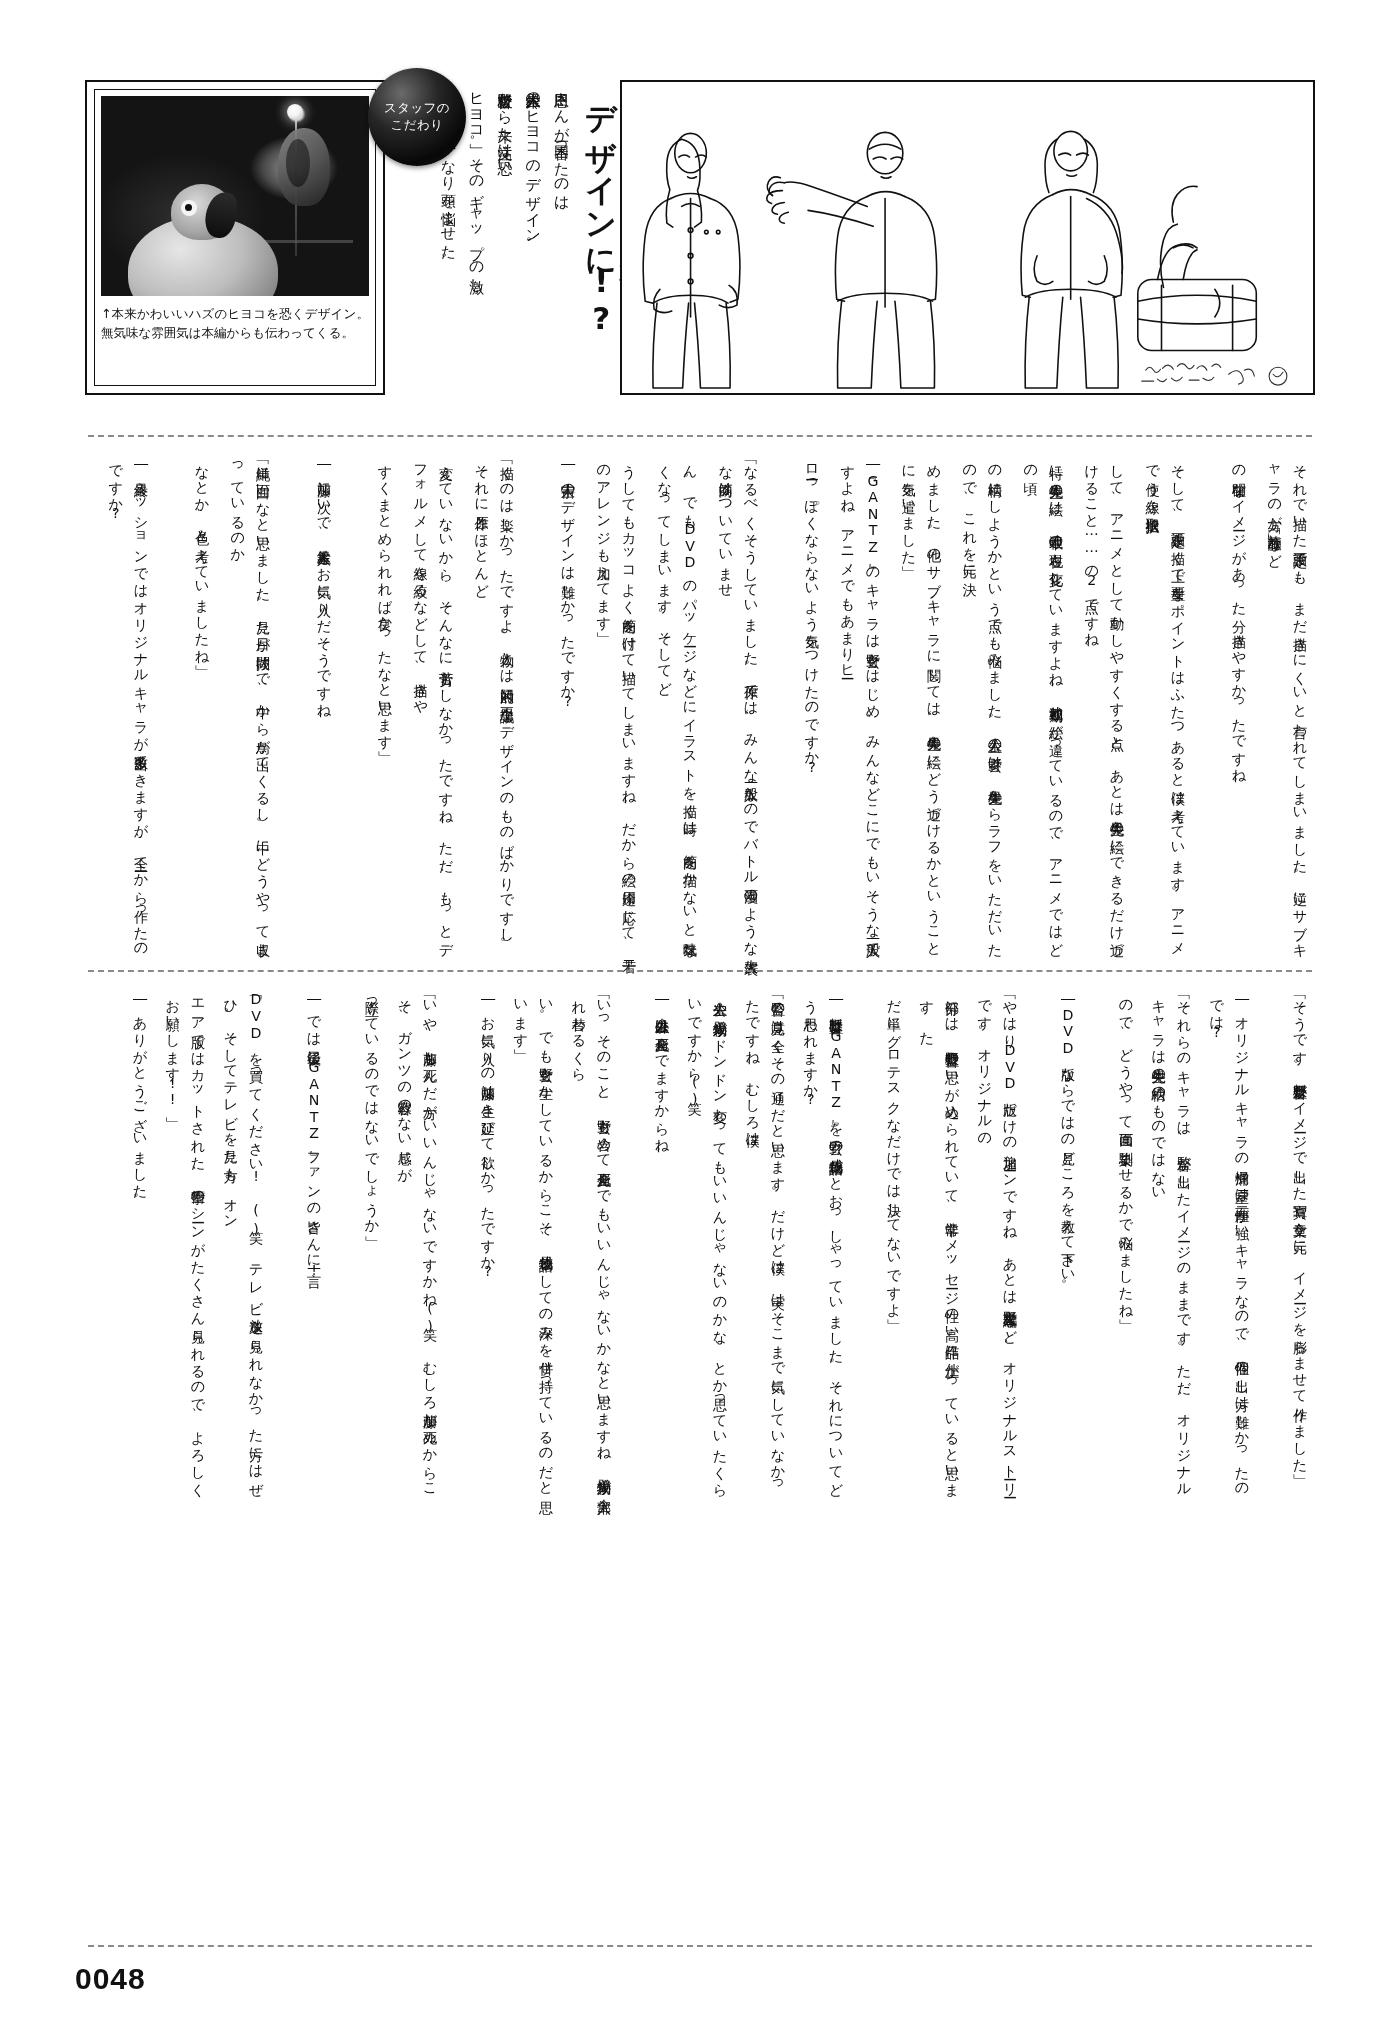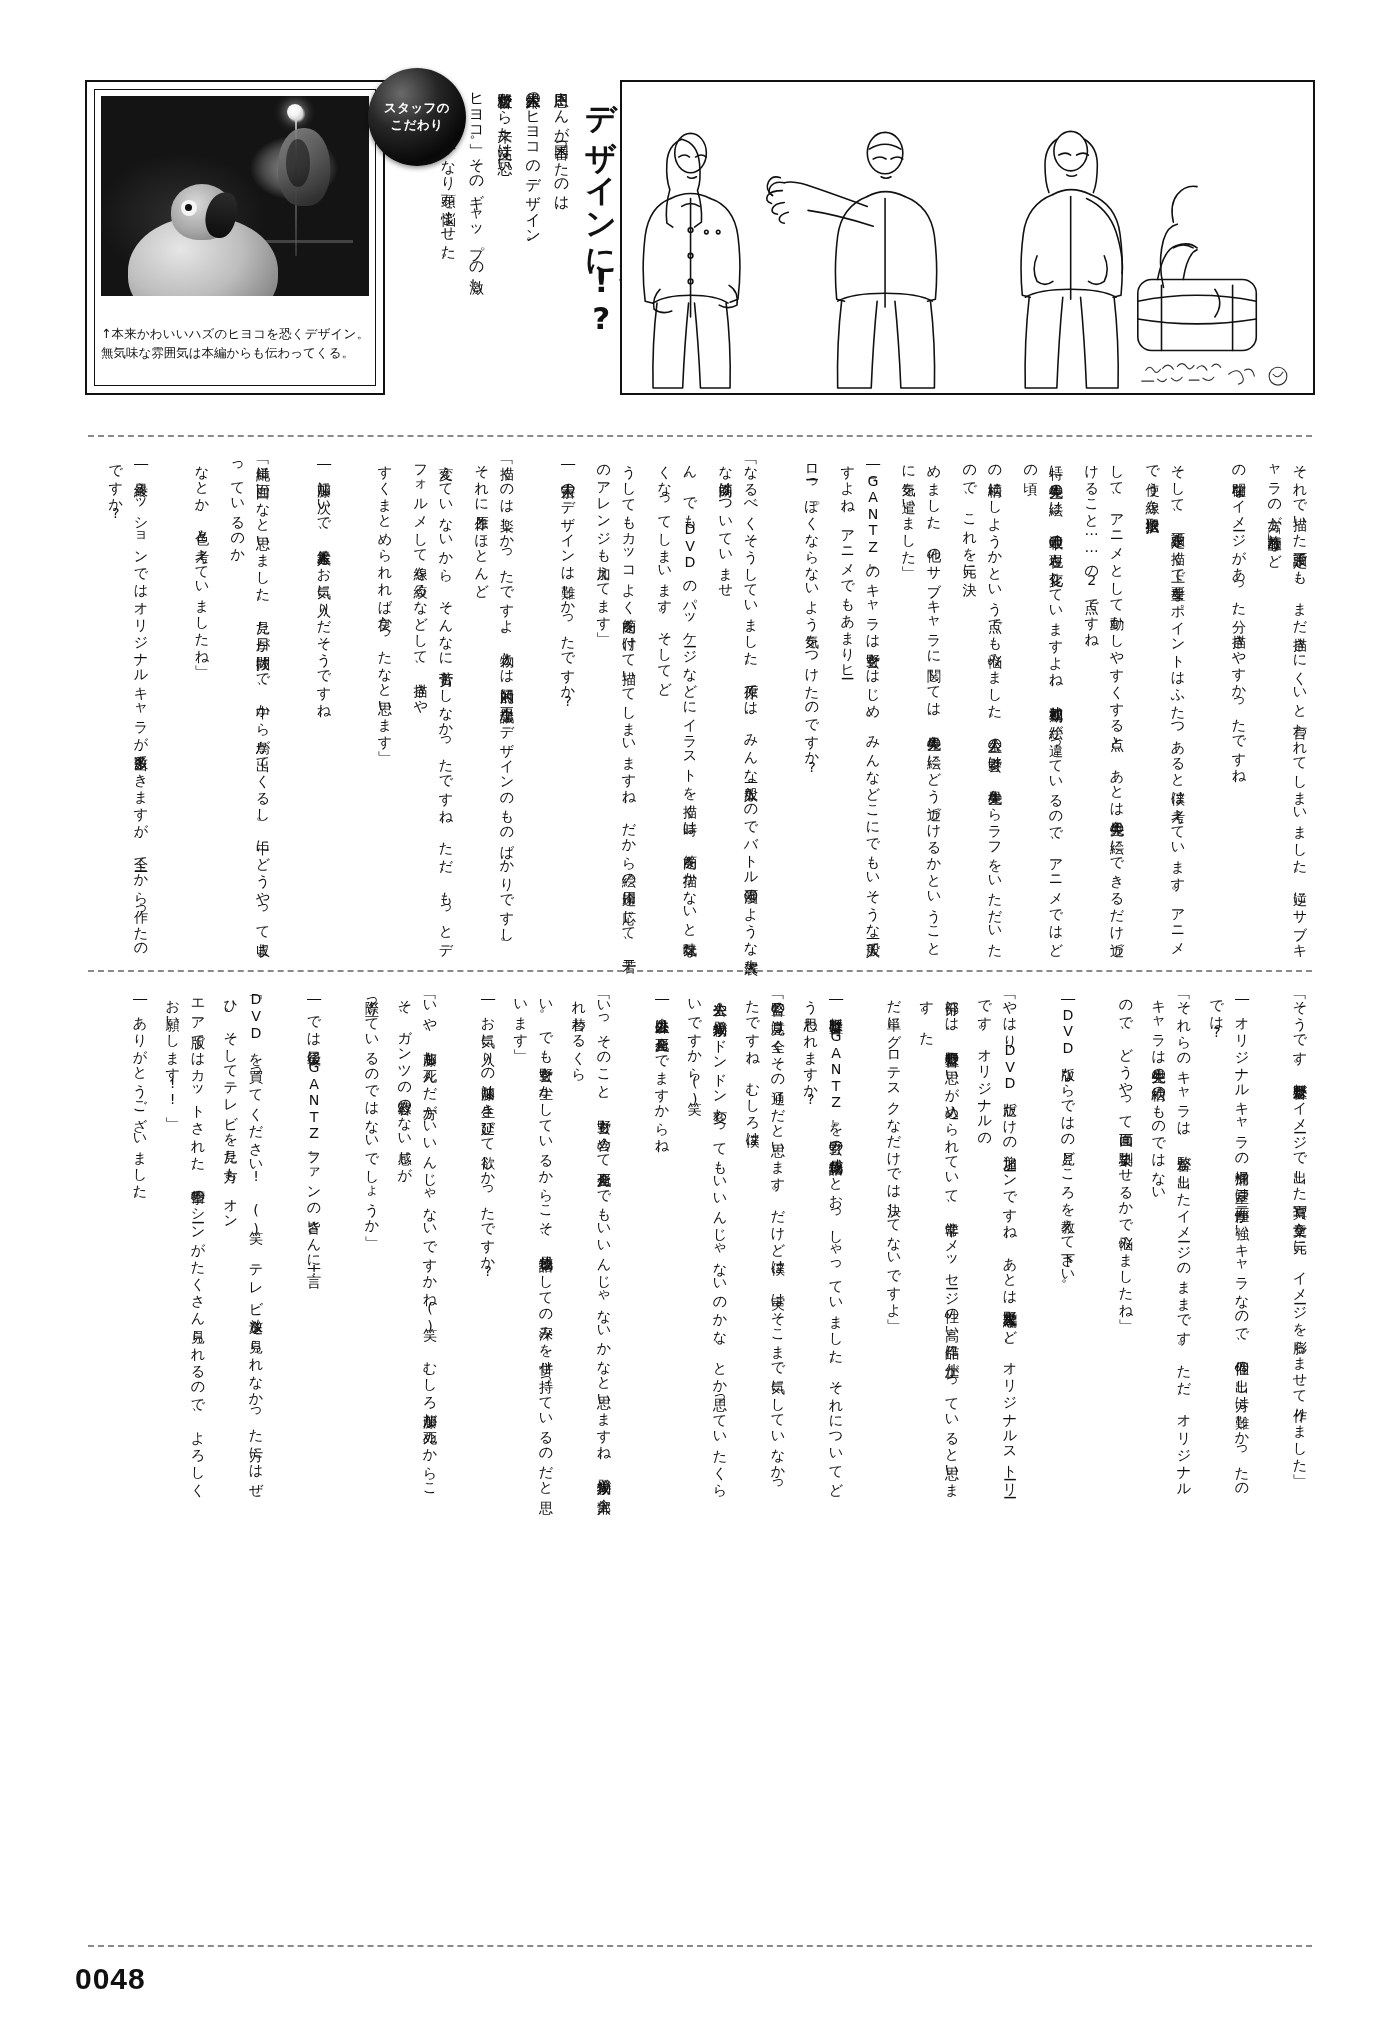--- a/index.html
+++ b/index.html
@@ -22,21 +22,21 @@
     border:2px solid #111;
     background:#fff;
     box-sizing:border-box;
     padding:7px;
   }
   .photo-frame-inner{
     width:100%;height:100%;
     border:1px solid #111;
     box-sizing:border-box;
     padding:6px;
-    display:flex;flex-direction:column;gap:20px;
+    display:flex;flex-direction:column;
   }
   .photo{
     position:relative;
     width:100%;height:200px;
     background:
       radial-gradient(ellipse 55px 40px at 72% 36%, #9a9a9a 0%, #4a4a4a 55%, rgba(20,20,20,0) 80%),
       radial-gradient(ellipse 90px 60px at 38% 86%, #cfcfcf 0%, #8e8e8e 45%, rgba(14,14,14,0) 78%),
       radial-gradient(circle 9px at 73% 9%, #ffffff 0%, #dedede 60%, rgba(10,10,10,0) 100%),
       radial-gradient(ellipse 120px 90px at 30% 60%, #2e2e2e 0%, #141414 70%),
       linear-gradient(160deg,#131313 0%,#0a0a0a 45%,#101010 100%);
@@ -101,21 +101,21 @@
 
   
   .staff-badge{
     position:absolute;left:283px;top:0px;width:98px;height:98px;border-radius:50%;
     background:radial-gradient(circle at 34% 26%, #6a6a6a 0%, #262626 38%, #080808 72%, #1b1b1b 100%);
     box-shadow:0 2px 5px rgba(0,0,0,.45);
     display:flex;flex-direction:column;align-items:center;justify-content:center;
     z-index:6;
   }
   .staff-badge span{
-    color:#fff;font-size:12.5px;font-weight:bold;letter-spacing:.4px;line-height:1.35;
+    color:#fff;font-size:12.5px;font-weight:normal;letter-spacing:.4px;line-height:1.35;
     text-align:center;display:block;
   }
 
   
   .headline-wrap{
     position:absolute;left:318px;top:14px;width:250px;height:312px;
     display:flex;flex-direction:row-reverse;align-items:flex-start;gap:4px;
   }
   .vtext{
     writing-mode:vertical-rl;

